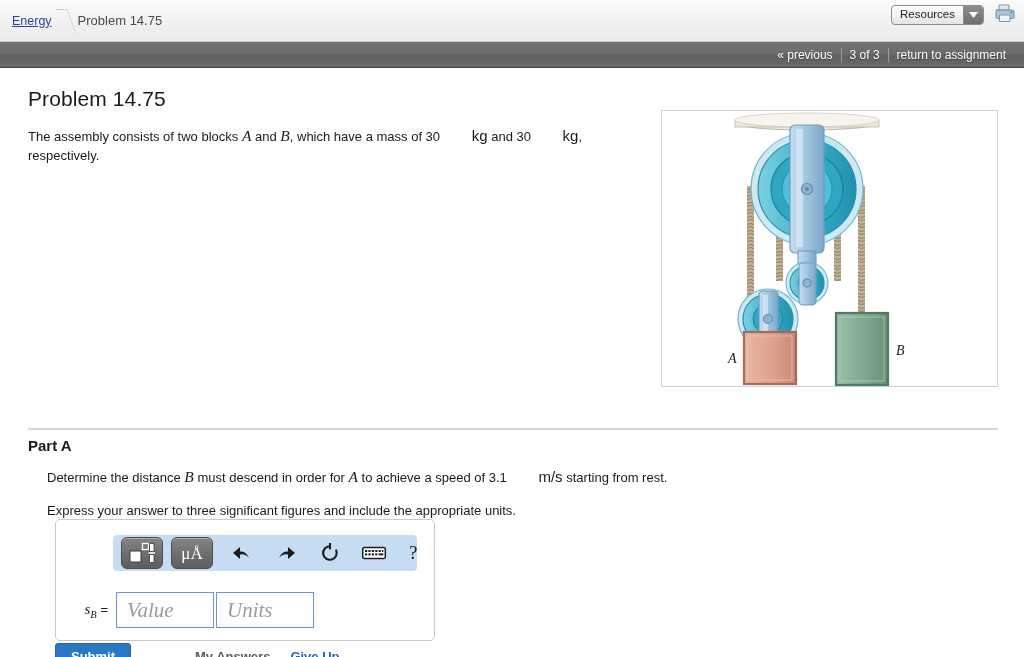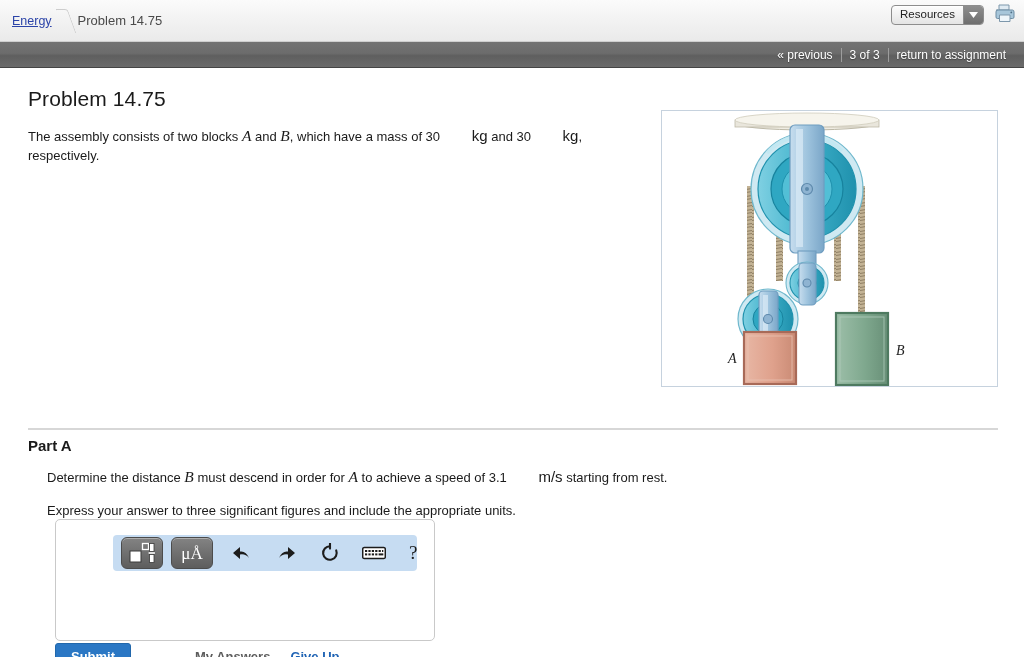--- a/index.html
+++ b/index.html
@@ -486,19 +486,29 @@
           <rect x="9.8" y="8.4" width="2.2" height="2"></rect>
             <rect x="13.2" y="8.4" width="2.2" height="2"></rect>
           <rect x="16.6" y="8.4" width="4.7" height="2"></rect>
         </g>
       </svg>
     </span>
 
     <span class="tb-help">?</span>
   </div>
 
+  <div class="ans-row">
+    <span class="ans-label"><span>s</span><sub>B</sub> <span class="eq">=</span></span>
+
+    <span class="ans-field value">
+      <span class="ans-ph">Value</span>
+    </span>
+    <span class="ans-field units">
+      <span class="ans-ph">Units</span>
+    </span>
+  </div>
 </div>
 
 <div class="action-row">
   <span class="submit-btn">Submit</span>
   <span class="my-answers">My Answers</span>
   <span class="give-up">Give Up</span>
 </div>
 
 </body></html>

